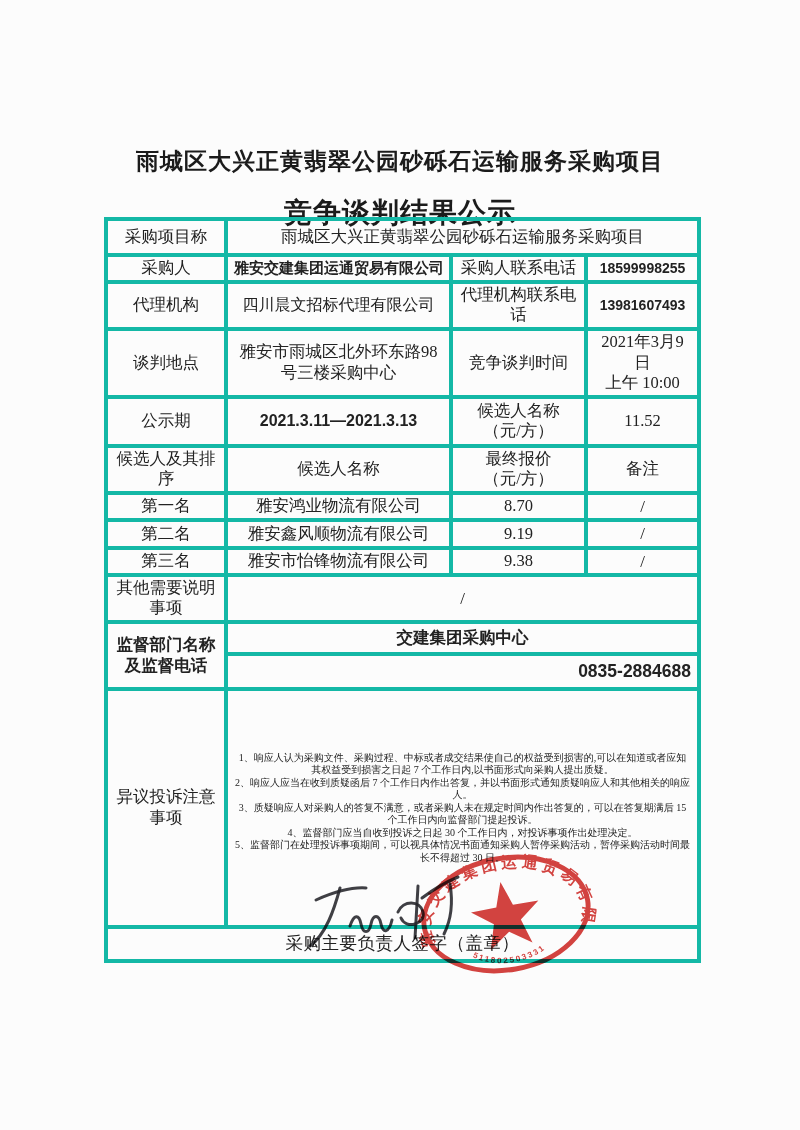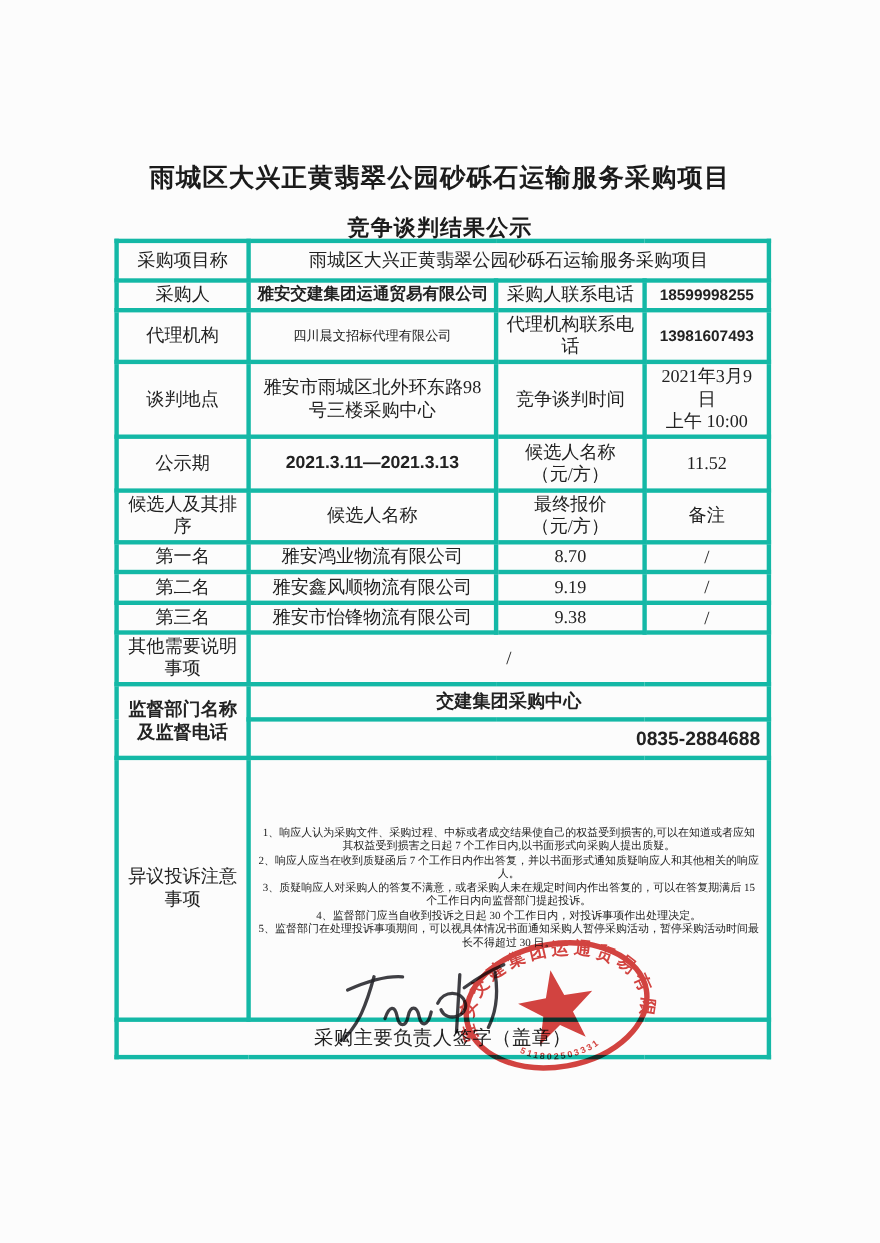--- a/index.html
+++ b/index.html
@@ -11,21 +11,21 @@
     position: relative;
     overflow: hidden;
   }
   .page { position: absolute; inset: 0; }
 
   .titles { position: absolute; top: 146px; left: 0; width: 100%; text-align: center; }
   .title-main {
     font-size: 23px; font-weight: 600; letter-spacing: 1px; color: #1b1b1b;
   }
   .title-sub {
-    font-size: 20px; font-weight: 600; letter-spacing: 1px; margin-top: 17px; color: #1b1b1b;
+    font-size: 28px; font-weight: 600; letter-spacing: 1px; margin-top: 17px; color: #1b1b1b;
   }
 
   table.doc {
     position: absolute; left: 104px; top: 217px; width: 593px;
     border-collapse: collapse; table-layout: fixed;
     font-size: 16.5px; color: #222;
   }
   table.doc td {
     border: 4px solid #14b8a6;
     vertical-align: middle;
@@ -59,21 +59,21 @@
   tr.r6  td { height: 45px; }
   tr.r7  td { height: 21px; }
   tr.r8  td { height: 22px; }
   tr.r9  td { height: 21px; }
   tr.r10 td { height: 39px; }
   tr.r11a td { height: 32px; font-weight: bold; }
   tr.r11b td { height: 35px; text-align: right; }
   tr.r12 td { height: 238px; }
   tr.r13 td { height: 34px; }
 
-  .agency-name { font-size: 12px; }
+  .agency-name { font-size: 16px; }
 
   
   .signature {
     position: absolute; left: 298px; top: 874px; width: 175px; height: 92px;
     mix-blend-mode: multiply;
   }
   .signature svg path {
     stroke: #26262b; stroke-width: 3; fill: none;
     stroke-linecap: round; stroke-linejoin: round; opacity: 0.88;
   }

